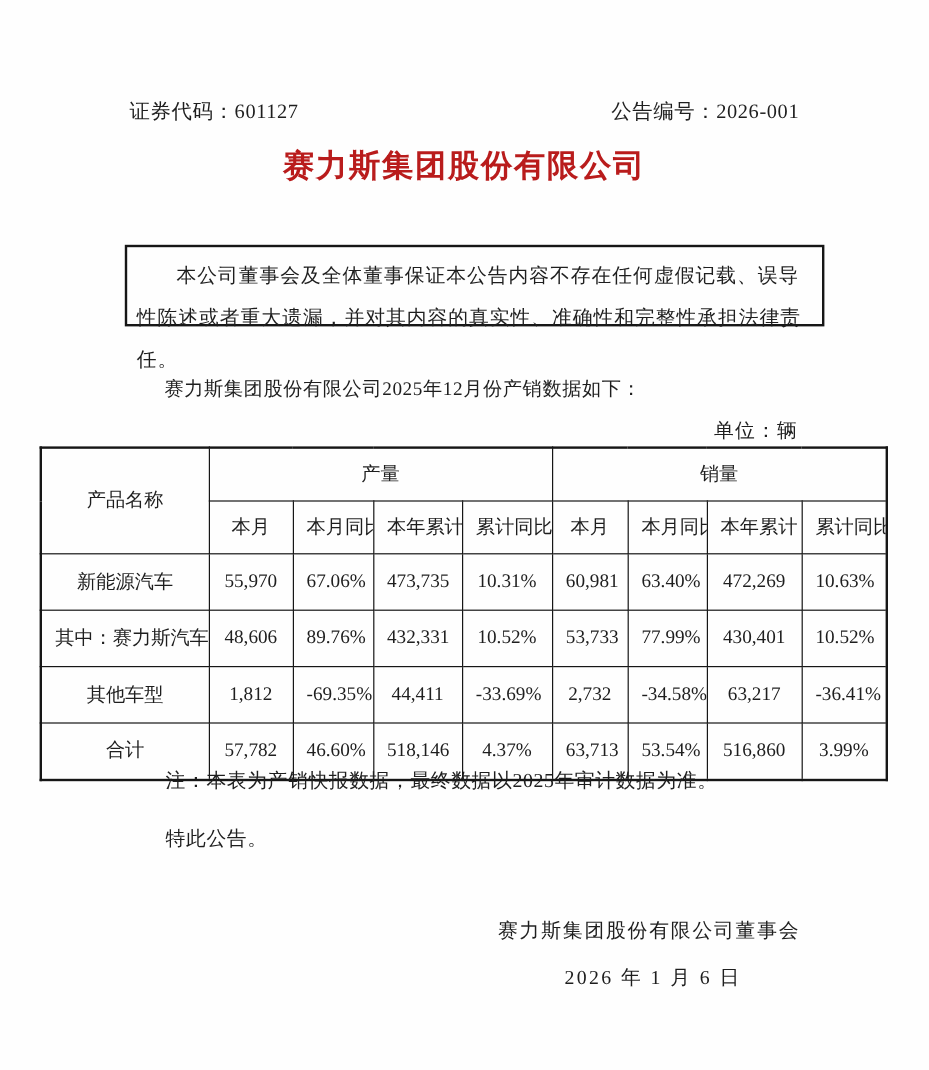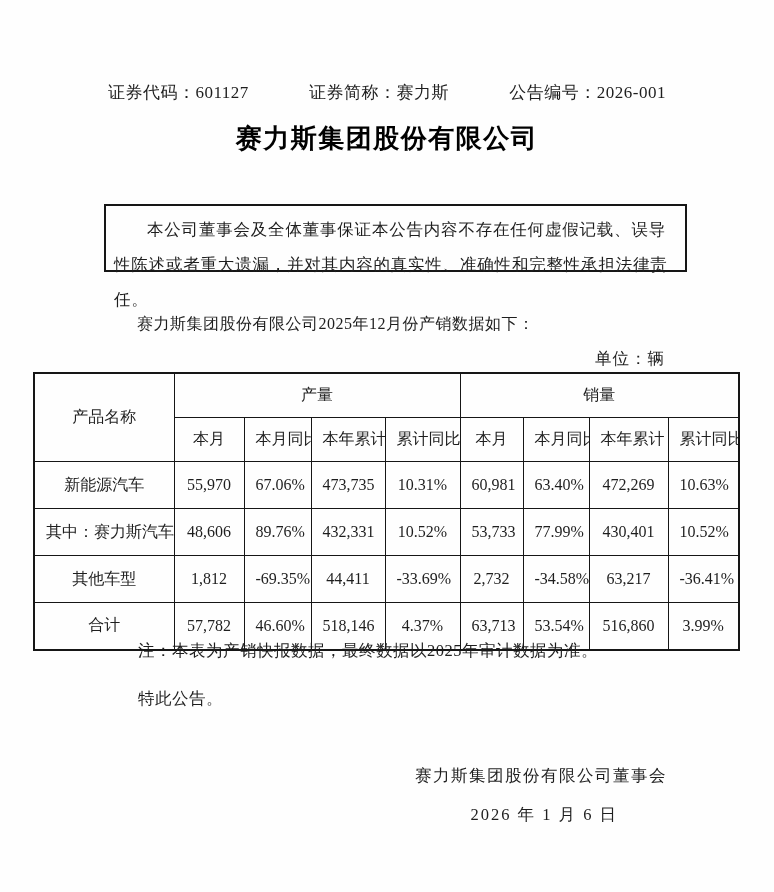--- a/index.html
+++ b/index.html
@@ -69,25 +69,24 @@
   .signature { position: absolute; top: 765px; right: 107px; font-size: 16.5px; letter-spacing: 1.5px; }
   .date      { position: absolute; top: 804px; right: 156px; font-size: 16.5px; letter-spacing: 2px; }
 </style>
 </head>
 <body>
 
 <div class="page">
 
   <div class="meta-row">
     <span>证券代码：601127</span>
-    <span>证券简称：赛力斯</span>
     <span>公告编号：2026-001</span>
   </div>
 
-  <h1 class="doc-title title-main" style="color: #000000;">赛力斯集团股份有限公司</h1>
+  <h1 class="doc-title title-main" style="color: #b91c1c;">赛力斯集团股份有限公司</h1>
 
   <div class="disclaimer-box">
     <p>本公司董事会及全体董事保证本公告内容不存在任何虚假记载、误导性陈述或者重大遗漏，并对其内容的真实性、准确性和完整性承担法律责任。</p>
   </div>
 
   <p class="intro">赛力斯集团股份有限公司2025年12月份产销数据如下：</p>
 
   <div class="unit">单位：辆</div>
 
   <table class="report-table">

